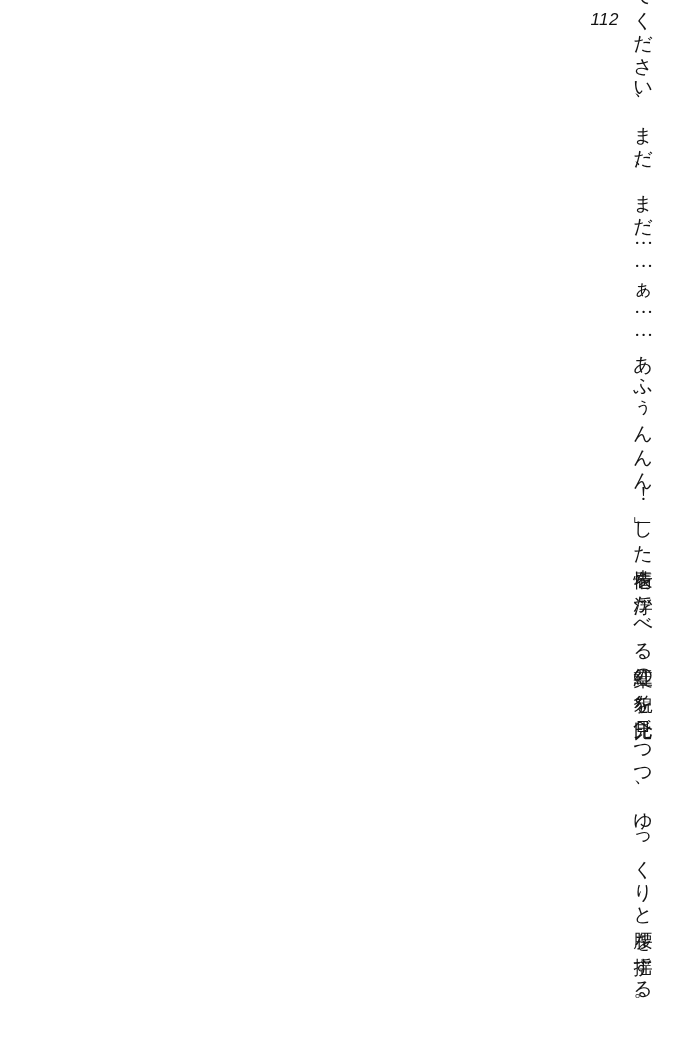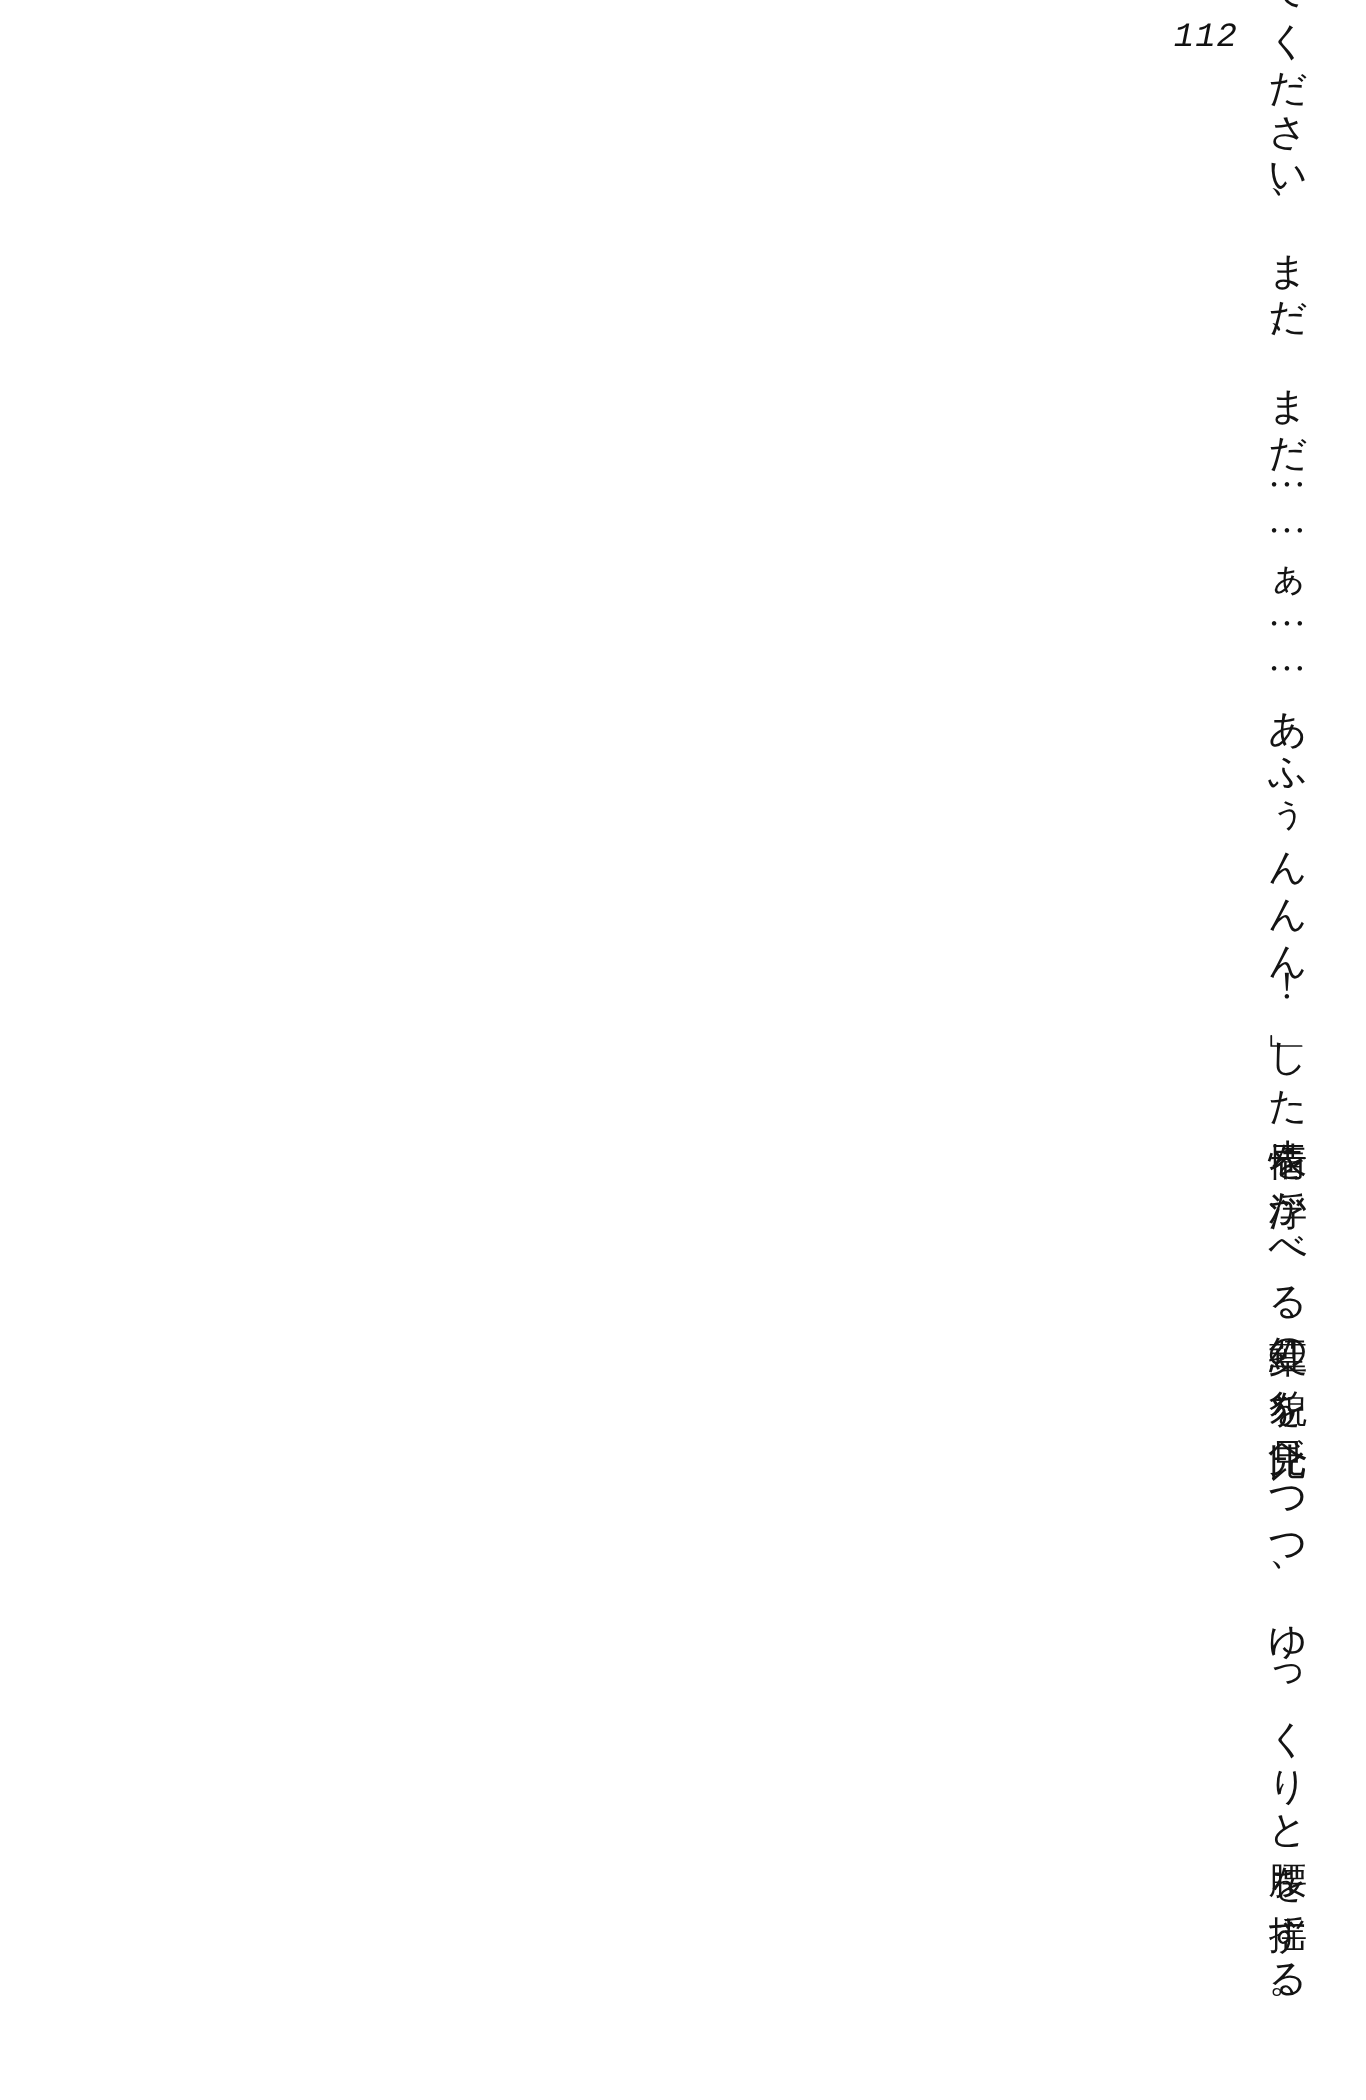--- a/index.html
+++ b/index.html
@@ -20,21 +20,21 @@
     height: 1050px;
     box-sizing: border-box;
     background: #ffffff;
   }
   .page-number {
     position: absolute;
     top: 10px;
     left: 0;
     right: 64px;
     text-align: right;
-    font-family: Liberation Mono, monospace;
+    font-family: Liberation Sans, sans-serif;
     font-size: 17px;
     font-style: italic;
     color: #111;
     letter-spacing: 0.5px;
   }
   .text-body {
     position: absolute;
     top: 52px;
     left: 26px;
     right: 30px;

